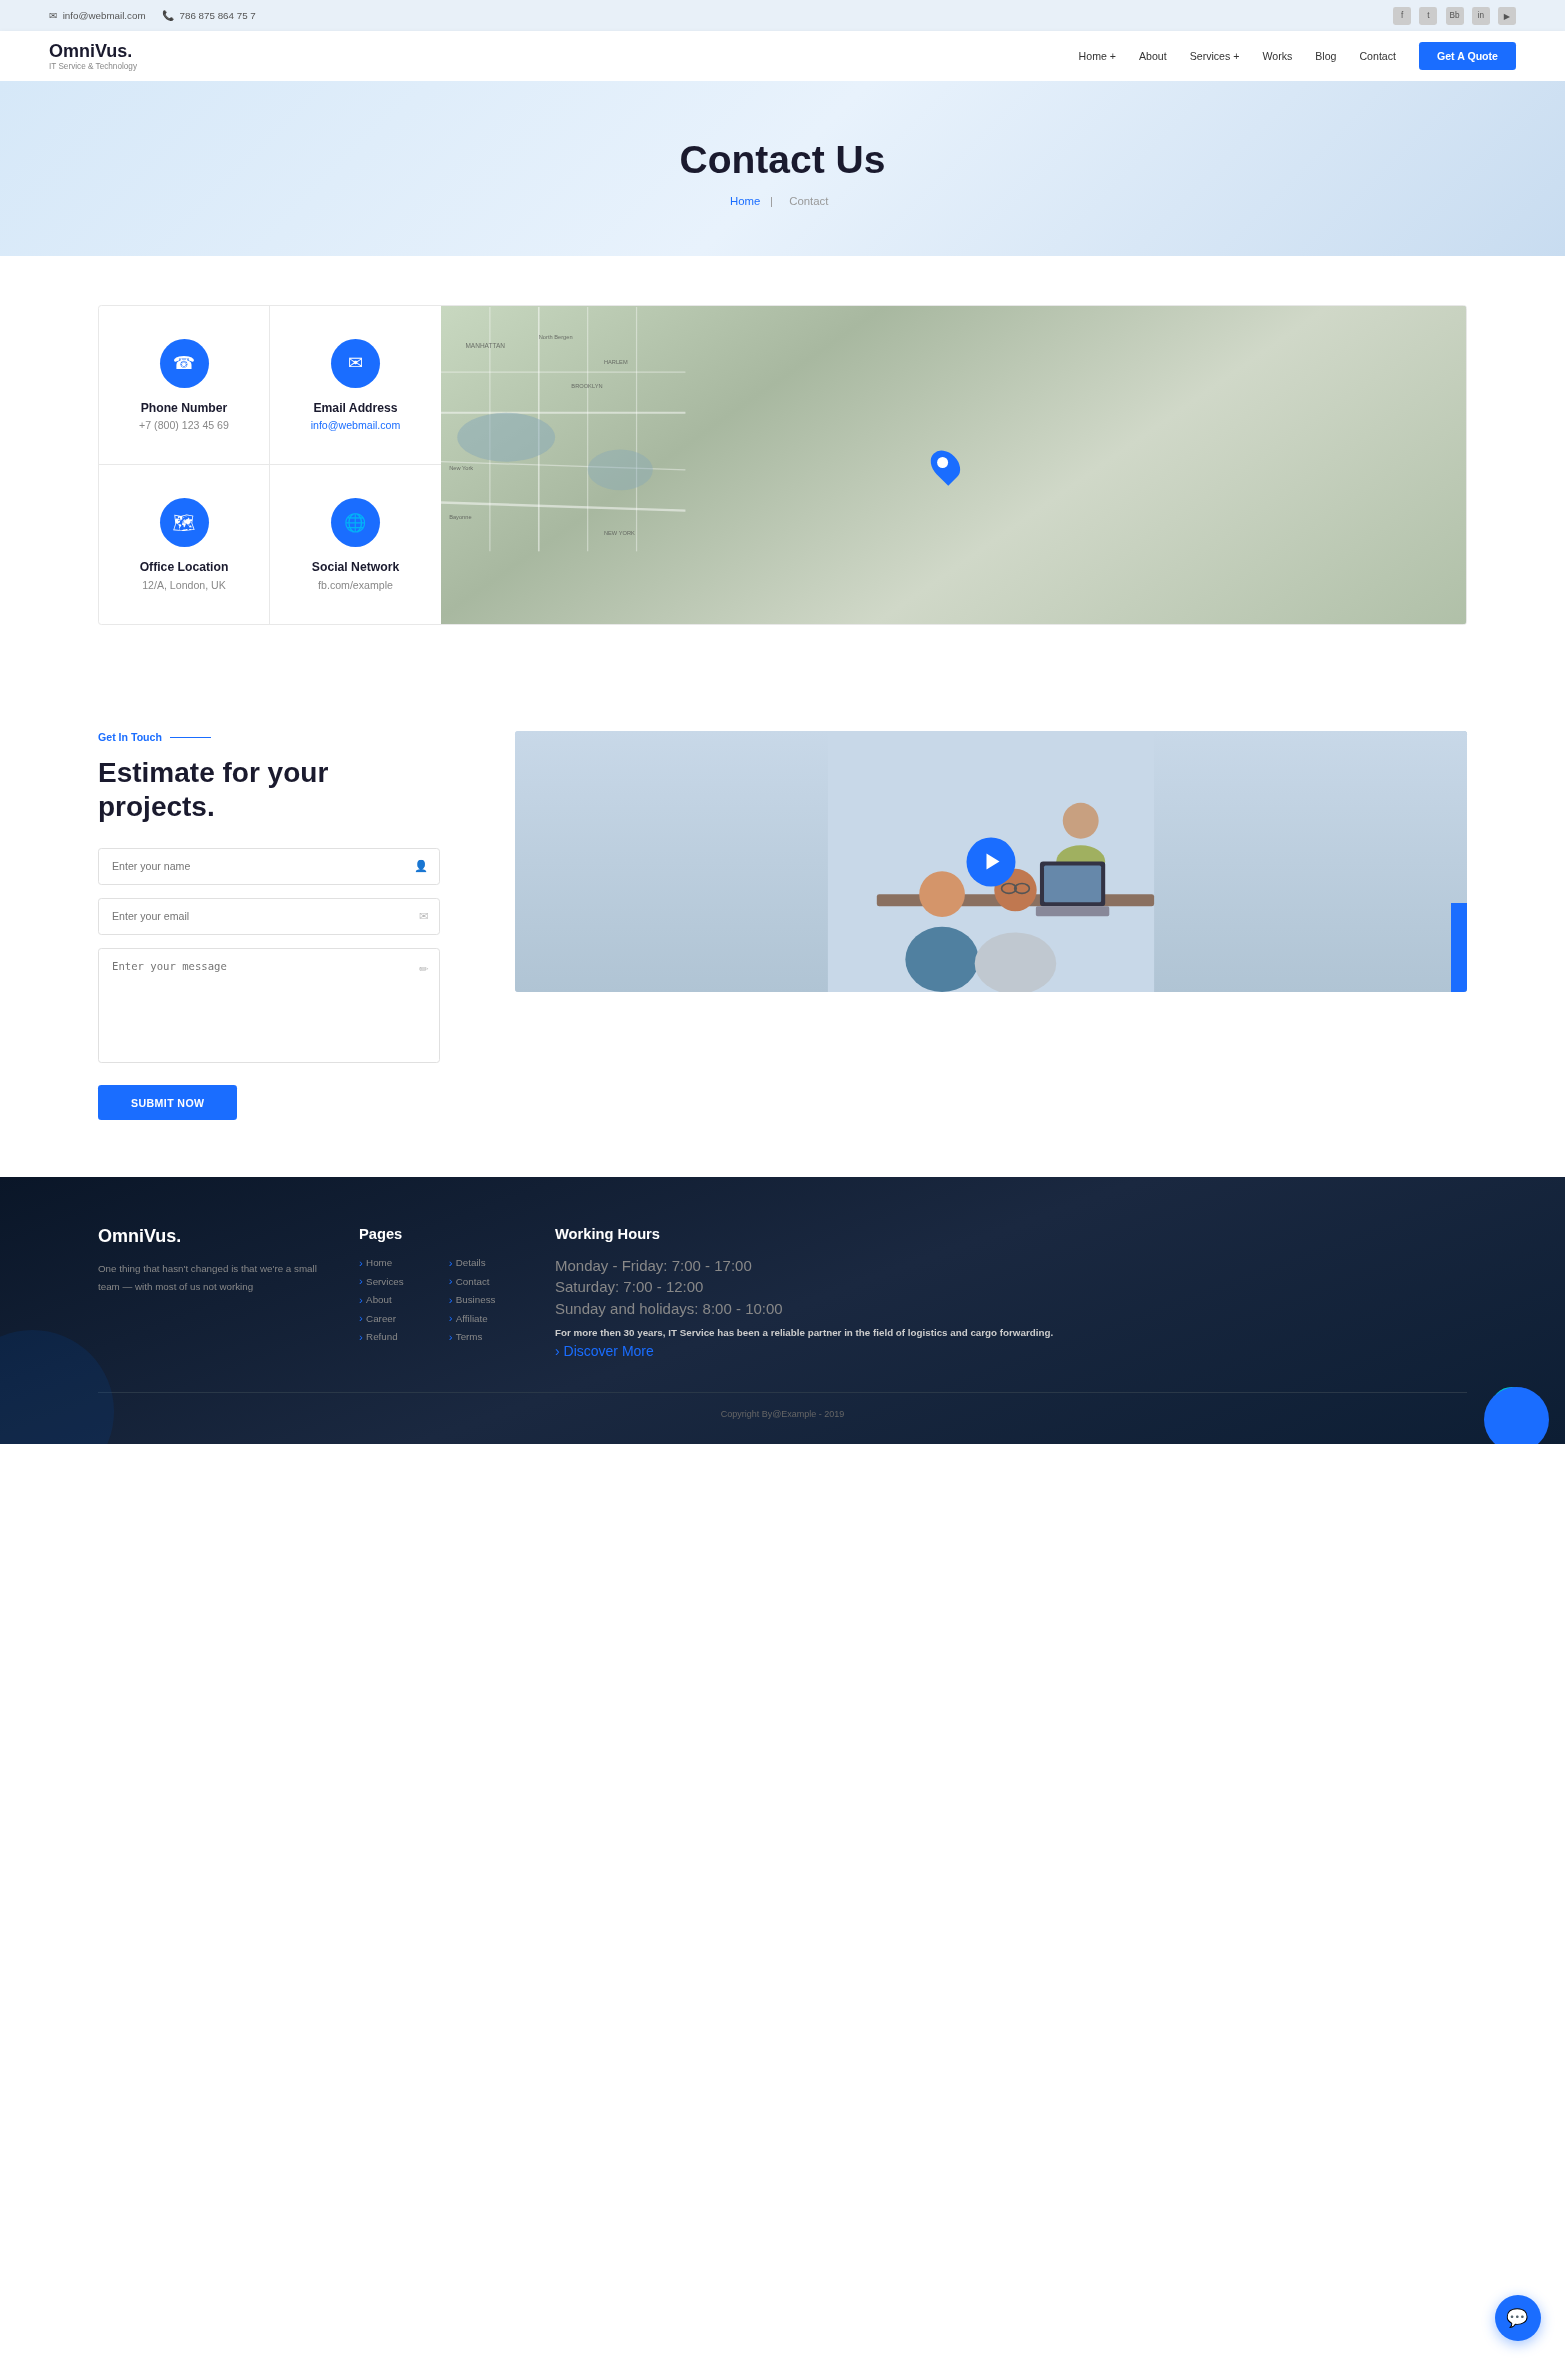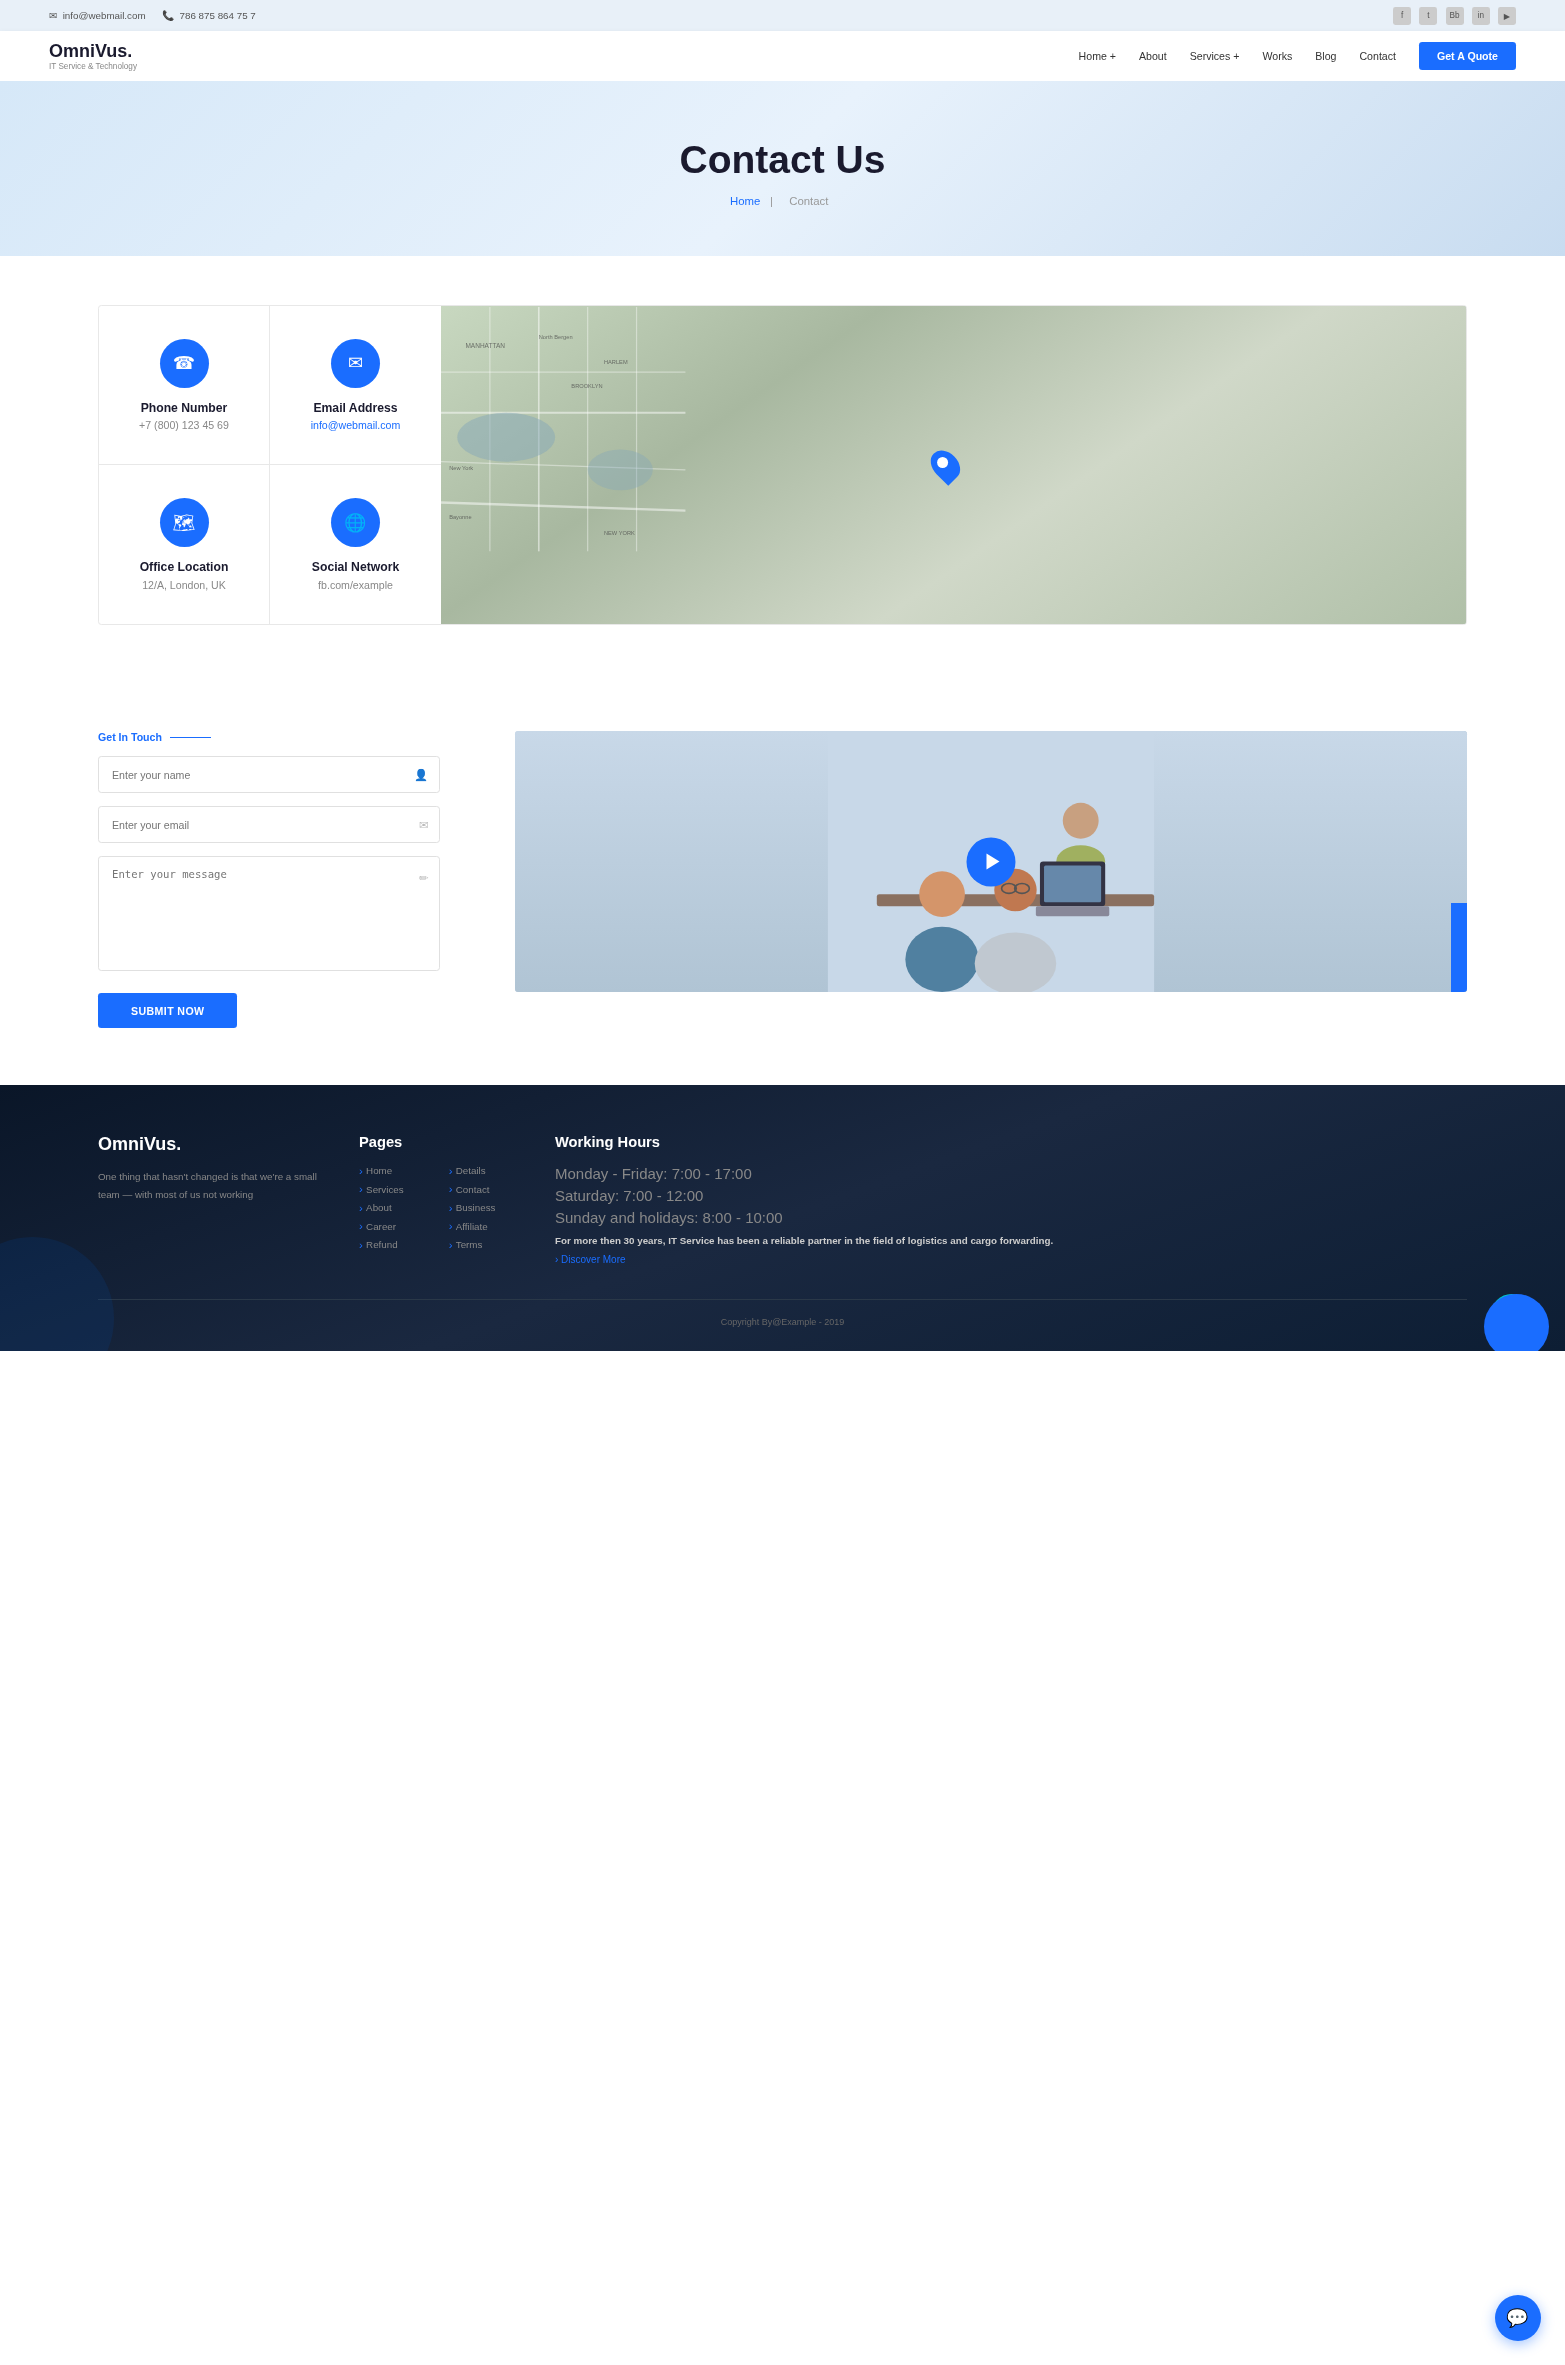--- a/index.html
+++ b/index.html
@@ -267,21 +267,21 @@
     }
     .footer-link {
       font-size: 9.8px;
       color: #888;
       display: flex; align-items: center; gap: 3.3px;
       cursor: pointer;
     }
     .footer-link::before { content: '›'; color: #1a6dff; font-size: 11.4px; }
     .hours-row { font-size: 15px; color: #888; margin-bottom: 4.9px; }
     .hours-highlight { font-size: 9.8px; color: #ccc; font-weight: 600; margin: 9.8px 0 4.9px; }
-    .discover-link { font-size: 10px; color: #1a6dff; cursor: pointer; }
+    .discover-link { font-size: 14px; color: #1a6dff; cursor: pointer; }
     .footer-bottom {
       border-top: 0.8px solid #2a3848;
       padding-top: 16.3px;
       text-align: center;
       font-size: 9px;
       color: #666;
     }
     .footer-circle-1 {
       position: absolute;
       bottom: -49px; left: -49px;
@@ -420,20 +420,21 @@
         <div class="map-pin"></div>
       </div>
     </div>
   </div>
 </section>
 
 <section class="estimate-section">
   <div class="estimate-inner">
     <div class="estimate-form-col">
       <div class="section-tag">Get In Touch</div>
+      <h2 class="estimate-title">Estimate for your projects.</h2>
       <div class="form-field">
         <input type="text" placeholder="Enter your name" style="">
         <span class="field-icon">👤</span>
       </div>
       <div class="form-field">
         <input type="email" placeholder="Enter your email" style="">
         <span class="field-icon">✉</span>
       </div>
       <div class="form-field">
         <textarea placeholder="Enter your message" style=""></textarea>

